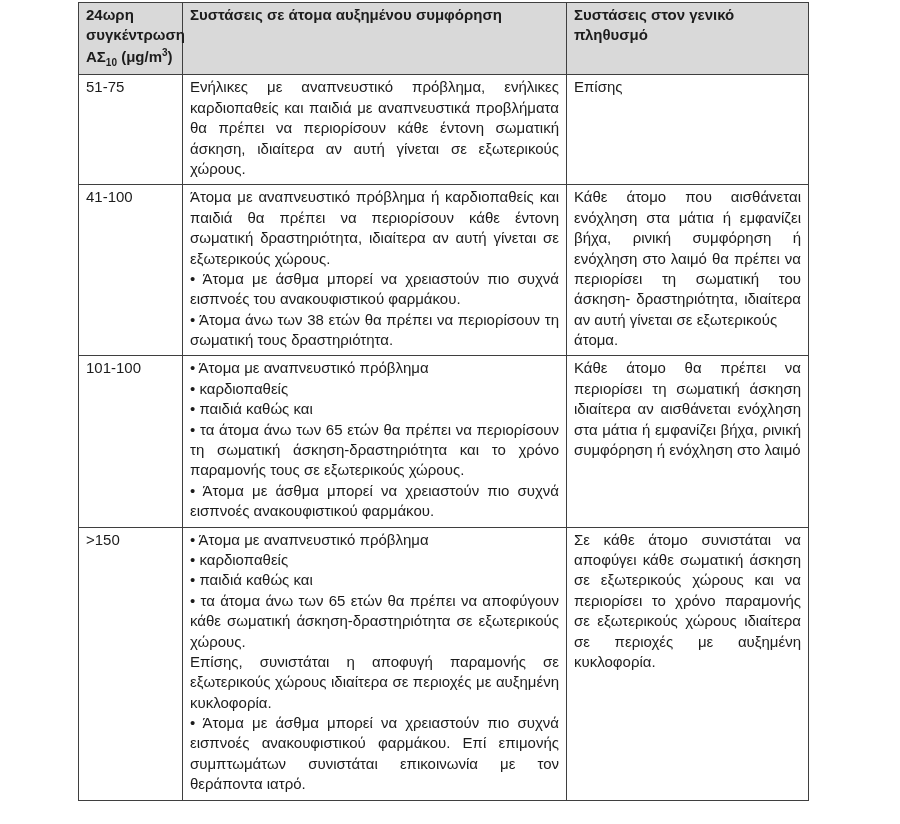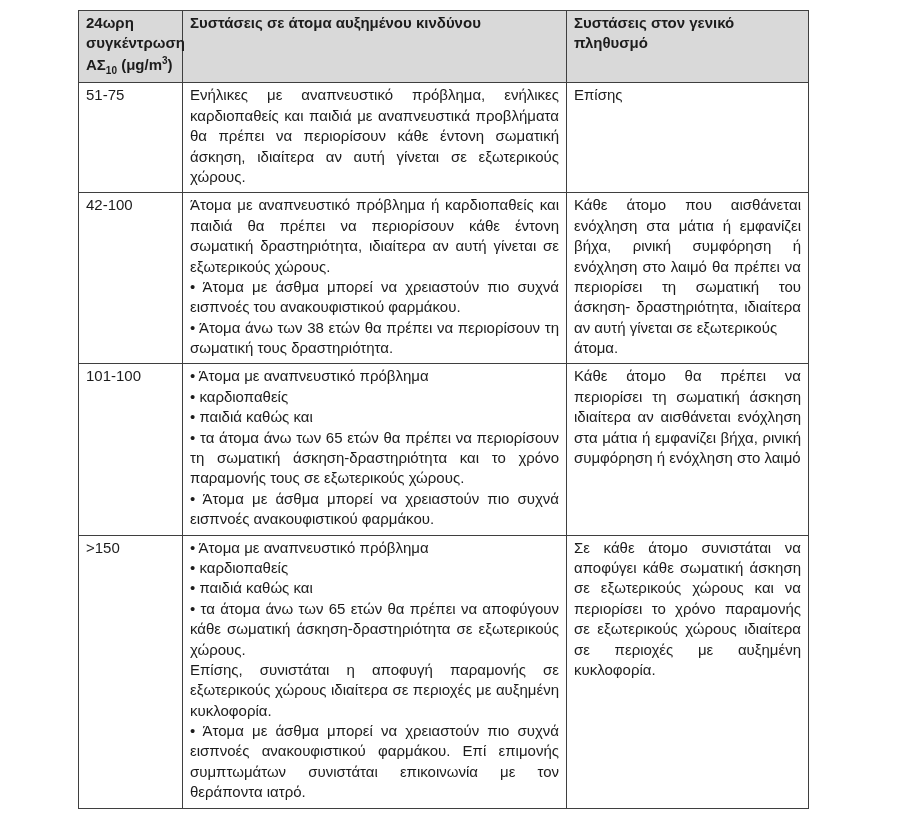--- a/index.html
+++ b/index.html
@@ -10,21 +10,21 @@
     width: 900px;
     height: 824px;
     font-family: "Liberation Sans", sans-serif;
     color: #1c1c1c;
     overflow: hidden;
   }
   .page { position: relative; width: 900px; height: 824px; background: #ffffff; }
   table.doc-table {
     position: absolute;
     left: 78px;
-    top: 10px;
+    top: 2px;
     width: 730px;
     border-collapse: collapse;
     table-layout: fixed;
   }
   .doc-table col.c1 { width: 104px; }
   .doc-table col.c2 { width: 384px; }
   .doc-table col.c3 { width: 242px; }
   .doc-table th, .doc-table td {
     border: 1px solid #3f3f3f;
     vertical-align: top;
@@ -49,36 +49,36 @@
 <div class="page">
   <table class="doc-table">
     <colgroup>
       <col class="c1">
       <col class="c2">
       <col class="c3">
     </colgroup>
     <thead>
       <tr>
         <th><span>24ωρη συγκέντρωση ΑΣ</span><sub class="hsub">10</sub><span> (μg/m</span><sup class="hsup">3</sup><span>)</span></th>
-        <th>Συστάσεις σε άτομα αυξημένου κινδύνου</th>
+        <th>Συστάσεις σε άτομα αυξημένου συμφόρηση</th>
         <th>Συστάσεις στον γενικό πληθυσμό</th>
       </tr>
     </thead>
     <tbody>
       <tr>
         <td class="conc">51-75</td>
         <td class="cell">
             <div class="para">Ενήλικες με αναπνευστικό πρόβλημα, ενήλικες καρδιοπαθείς και παιδιά με αναπνευστικά προβλήματα θα πρέπει να περιορίσουν κάθε έντονη σωματική άσκηση, ιδιαίτερα αν αυτή γίνεται σε εξωτερικούς χώρους.</div>
           </td>
         <td class="cell">
             <div class="para">Επίσης</div>
           </td>
       </tr>
       <tr>
-        <td class="conc">42-100</td>
+        <td class="conc">41-100</td>
         <td class="cell">
             <div class="para">Άτομα με αναπνευστικό πρόβλημα ή καρδιοπαθείς και παιδιά θα πρέπει να περιορίσουν κάθε έντονη σωματική δραστηριότητα, ιδιαίτερα αν αυτή γίνεται σε εξωτερικούς χώρους.</div>
             <div class="para">• Άτομα με άσθμα μπορεί να χρειαστούν πιο συχνά εισπνοές του ανακουφιστικού φαρμάκου.</div>
             <div class="para">• Άτομα άνω των 38 ετών θα πρέπει να περιορίσουν τη σωματική τους δραστηριότητα.</div>
           </td>
         <td class="cell">
             <div class="para">Κάθε άτομο που αισθάνεται ενόχληση στα μάτια ή εμφανίζει βήχα, ρινική συμφόρηση ή ενόχληση στο λαιμό θα πρέπει να περιορίσει τη σωματική του άσκηση- δραστηριότητα, ιδιαίτερα αν αυτή γίνεται σε εξωτερικούς</div>
             <div class="para">άτομα.</div>
           </td>
       </tr>

